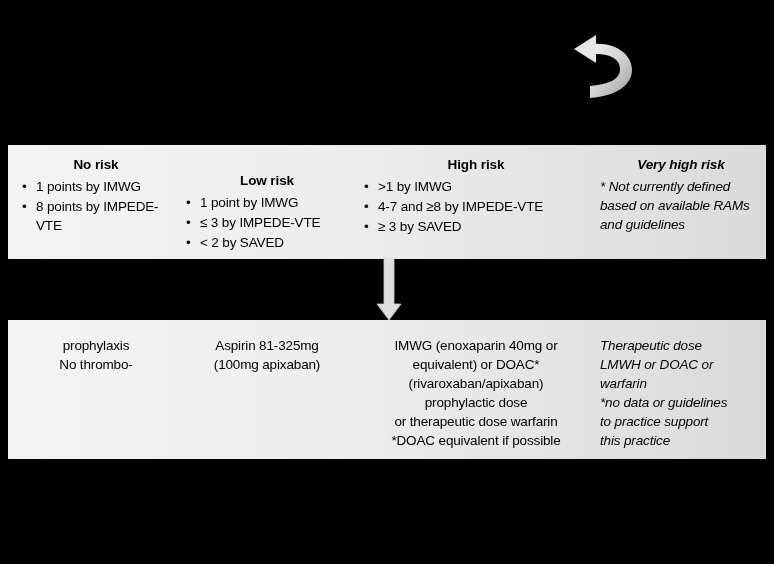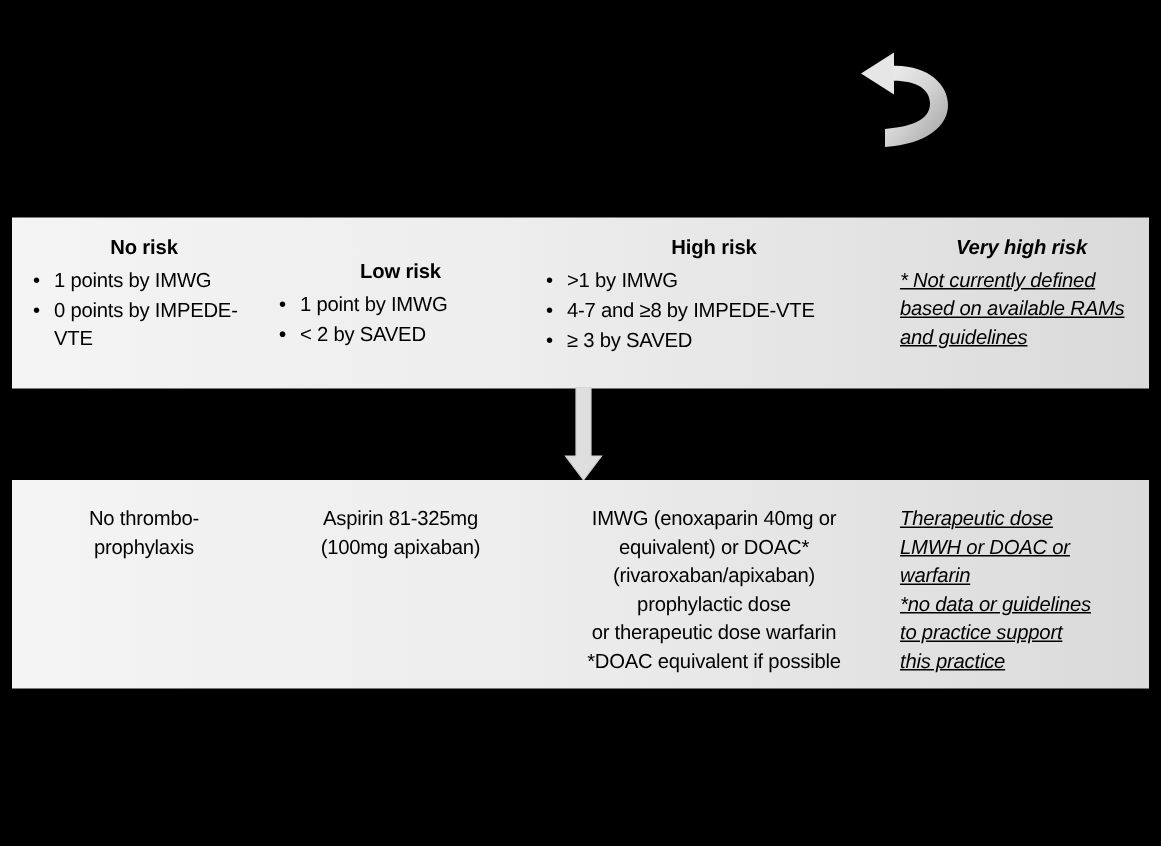--- a/index.html
+++ b/index.html
@@ -90,21 +90,21 @@
     position: absolute;
     left: 8px;
     top: 0;
   }
 
   .plain-lines {
     font-size: 13.5px;
     line-height: 19px;
     letter-spacing: -0.15px;
   }
-  .plain-lines.italic { font-style: italic; text-decoration: underline; }
+  .plain-lines.italic { font-style: italic; }
   .plain-lines.center { text-align: center; }
   .plain-lines.left   { text-align: left; padding-left: 4px; }
 
   
   .down-arrow {
     position: absolute;
     left: 374px;
     top: 258px;
     width: 30px;
     height: 64px;
@@ -134,29 +134,29 @@
     <path d="M 30 13 L 30 41 L 8 27 Z" fill="#e6e6e6"></path>
   </svg>
 </div>
 
 <div class="band" id="risk-band">
 
   <div class="col col-no">
     <div class="col-title">No risk</div>
     <ul class="bullets">
       <li><span class="dot">•</span><span>1 points by IMWG</span></li>
-      <li><span class="dot">•</span><span>0 points by IMPEDE-VTE</span></li>
+      <li><span class="dot">•</span><span>8 points by IMPEDE-VTE</span></li>
     </ul>
   </div>
 
   <div class="col col-low">
     <div class="col-title">Low risk</div>
     <ul class="bullets">
       <li><span class="dot">•</span><span>1 point by IMWG</span></li>
-      <li><span class="dot">•</span></li>
+      <li><span class="dot">•</span><span>≤ 3 by IMPEDE-VTE</span></li>
       <li><span class="dot">•</span><span>&lt; 2 by SAVED</span></li>
     </ul>
   </div>
 
   <div class="col col-high">
     <div class="col-title">High risk</div>
     <ul class="bullets">
       <li><span class="dot">•</span><span>&gt;1 by IMWG</span></li>
       <li><span class="dot">•</span><span>4-7 and ≥8 by IMPEDE-VTE</span></li>
       <li><span class="dot">•</span><span>≥ 3 by SAVED</span></li>
@@ -177,22 +177,22 @@
 <div class="down-arrow">
   <svg width="30" height="64" viewBox="0 0 30 64" xmlns="http://www.w3.org/2000/svg">
     <path d="M 10 0 L 20 0 L 20 46 L 27 46 L 15 62 L 3 46 L 10 46 Z" fill="#dedede" stroke="#cfcfcf" stroke-width="0.8"></path>
   </svg>
 </div>
 
 <div class="band" id="treatment-band">
 
   <div class="col col-no">
     <div class="plain-lines center">
+      <div>prophylaxis</div>
       <div>No thrombo-</div>
-      <div>prophylaxis</div>
     </div>
   </div>
 
   <div class="col col-low">
     <div class="plain-lines center">
       <div>Aspirin 81-325mg</div>
       <div>(100mg apixaban)</div>
     </div>
   </div>
 

